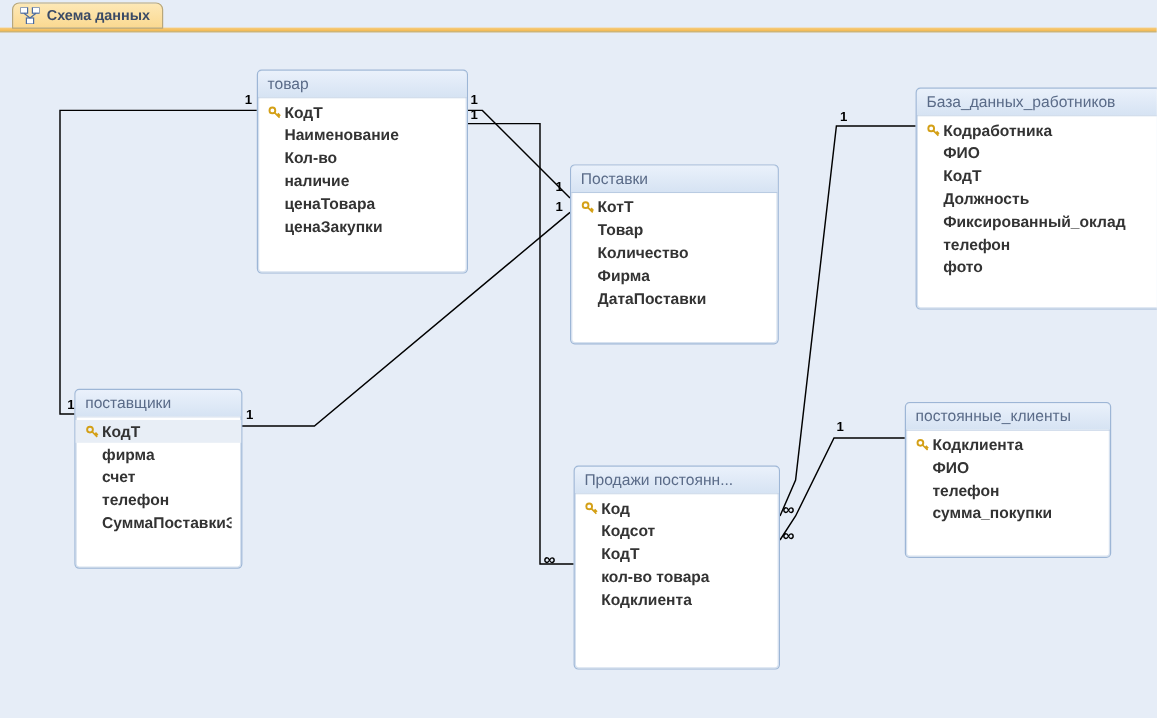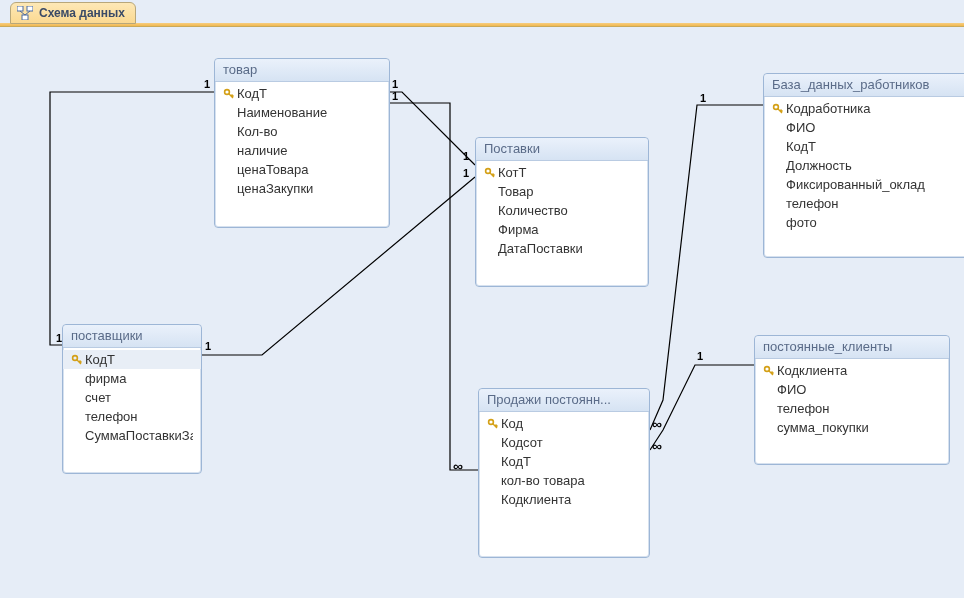--- a/index.html
+++ b/index.html
@@ -81,21 +81,21 @@
     white-space: nowrap;
   }
   .fld .key {
     width: 16px;
     display: inline-flex;
     justify-content: center;
     align-items: center;
     flex: 0 0 16px;
   }
   .fld .key svg { display: block; }
-  .fld .name { flex: 1; overflow: hidden; }
+  .fld .name { flex: 1; overflow: hidden; font-weight: bold; }
   .fld.sel { background: #e8eef6; }
   
   .lines {
     position: absolute;
     left: 0; top: 0;
     width: 964px; height: 598px;
     pointer-events: none;
   }
   .rel-label {
     position: absolute;
@@ -317,21 +317,21 @@
           <span class="key"></span>
           <span class="name">телефон</span>
         </div>
         <div class="fld">
           <span class="key"></span>
           <span class="name">фото</span>
         </div>
       </div>
   </div>
 
-  <div class="tbl" style="left:754px; top:335px; width:196px; height:130px;">
+  <div class="tbl" style="left:754px; top:335px; width:172px; height:130px;">
     <div class="tbl-header">постоянные_клиенты</div>
     <div class="tbl-body">
         <div class="fld">
           <span class="key">
             <svg width="12" height="12" viewBox="0 0 12 12">
               <circle cx="4" cy="4" r="2.4" fill="none" stroke="#d4a017" stroke-width="1.6"></circle>
               <path d="M5.6 5.6 L10 10 M8 8 L9.5 6.5 M9 9 L10.5 7.5" stroke="#d4a017" stroke-width="1.4" fill="none"></path>
             </svg>
           </span>
           <span class="name">Кодклиента</span>

